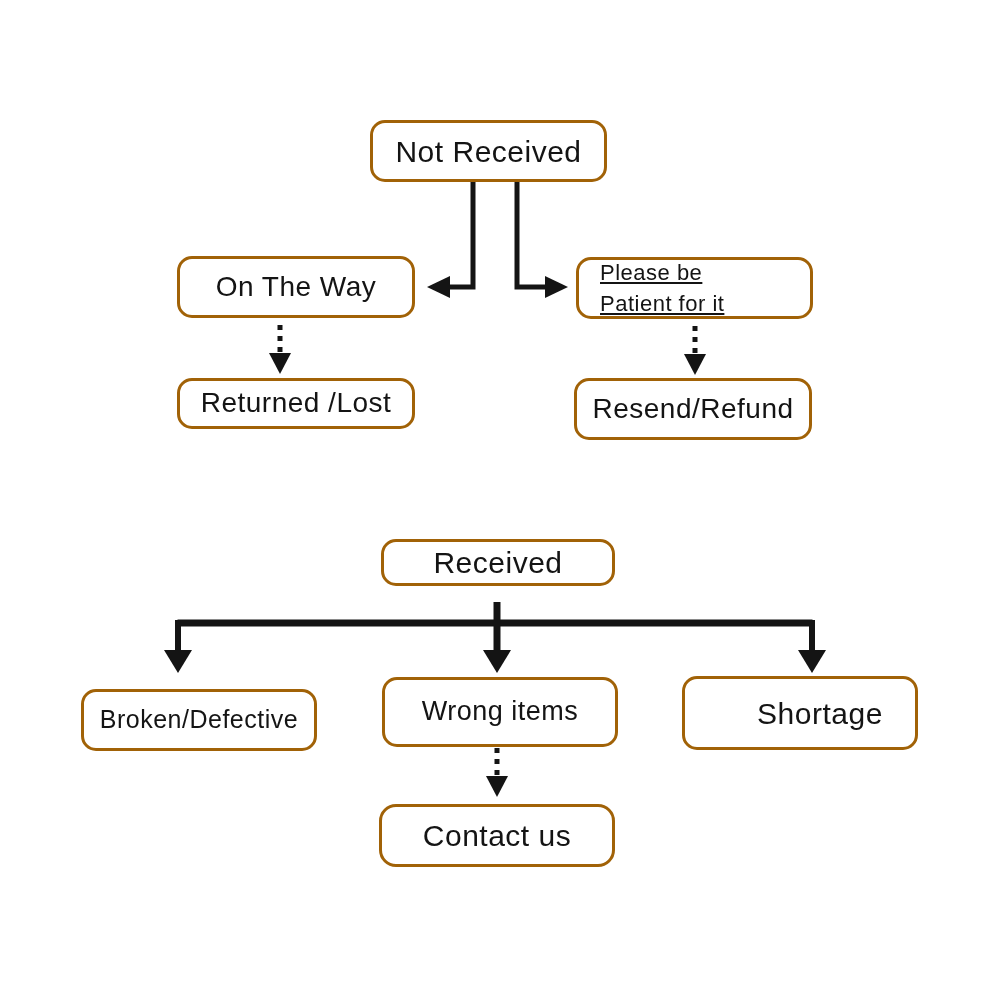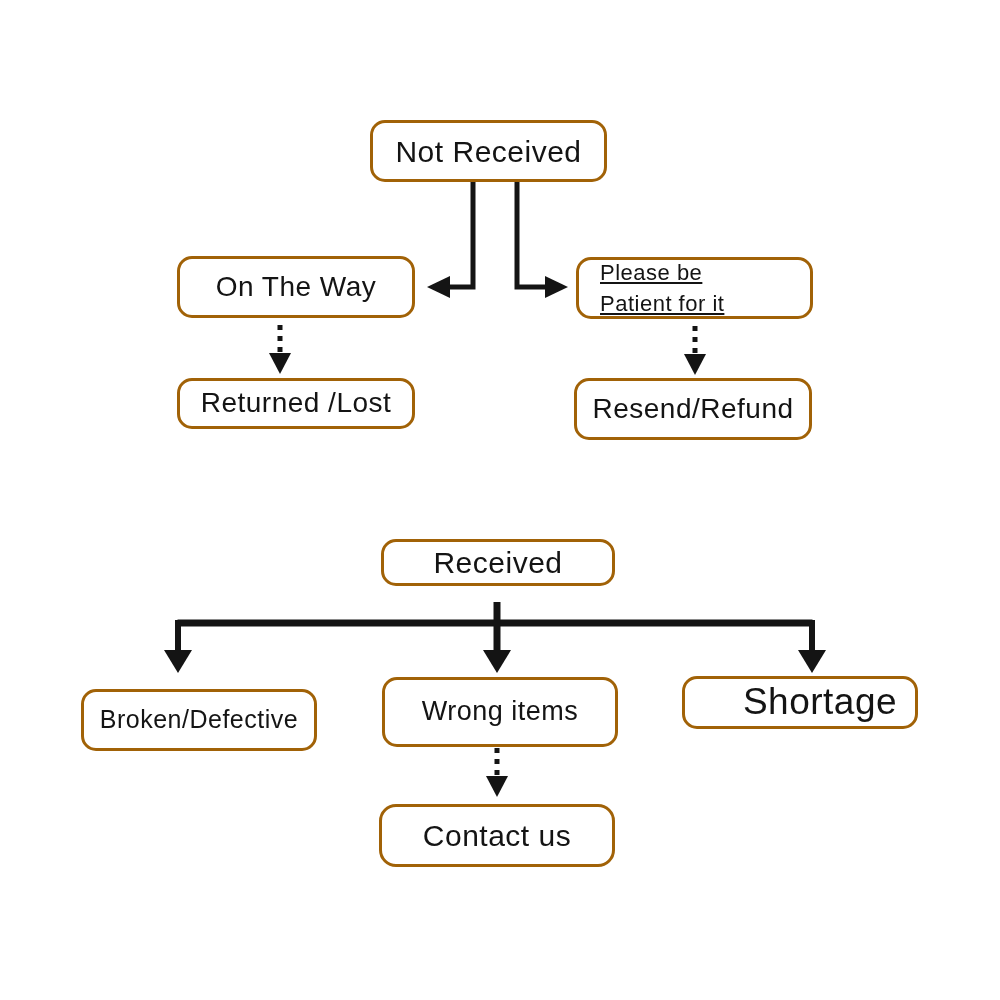--- a/index.html
+++ b/index.html
@@ -106,17 +106,17 @@
   <div class="node" style="left:177px; top:378px; width:238px; height:51px; font-size:28px;">Returned /Lost</div>
 
   <div class="node" style="left:574px; top:378px; width:238px; height:62px; font-size:28px;">Resend/Refund</div>
 
   <div class="node" style="left:381px; top:539px; width:234px; height:47px; font-size:30px;">Received</div>
 
   <div class="node" style="left:81px; top:676px; width:236px; height:62px; font-size:25px;margin-top:13px;">Broken/Defective</div>
 
   <div class="node" style="left:382px; top:677px; width:236px; height:70px; font-size:27px;">Wrong items</div>
 
-  <div class="node" style="left:682px; top:676px; width:236px; height:53px; font-size:37px;padding-left:40px;">Shortage</div>
+  <div class="node" style="left:682px; top:676px; width:236px; height:74px; font-size:30px;padding-left:40px;">Shortage</div>
 
   <div class="node" style="left:379px; top:804px; width:236px; height:63px; font-size:30px;border-radius:17px;">Contact us</div>
 
 </div>
 
 </body></html>

